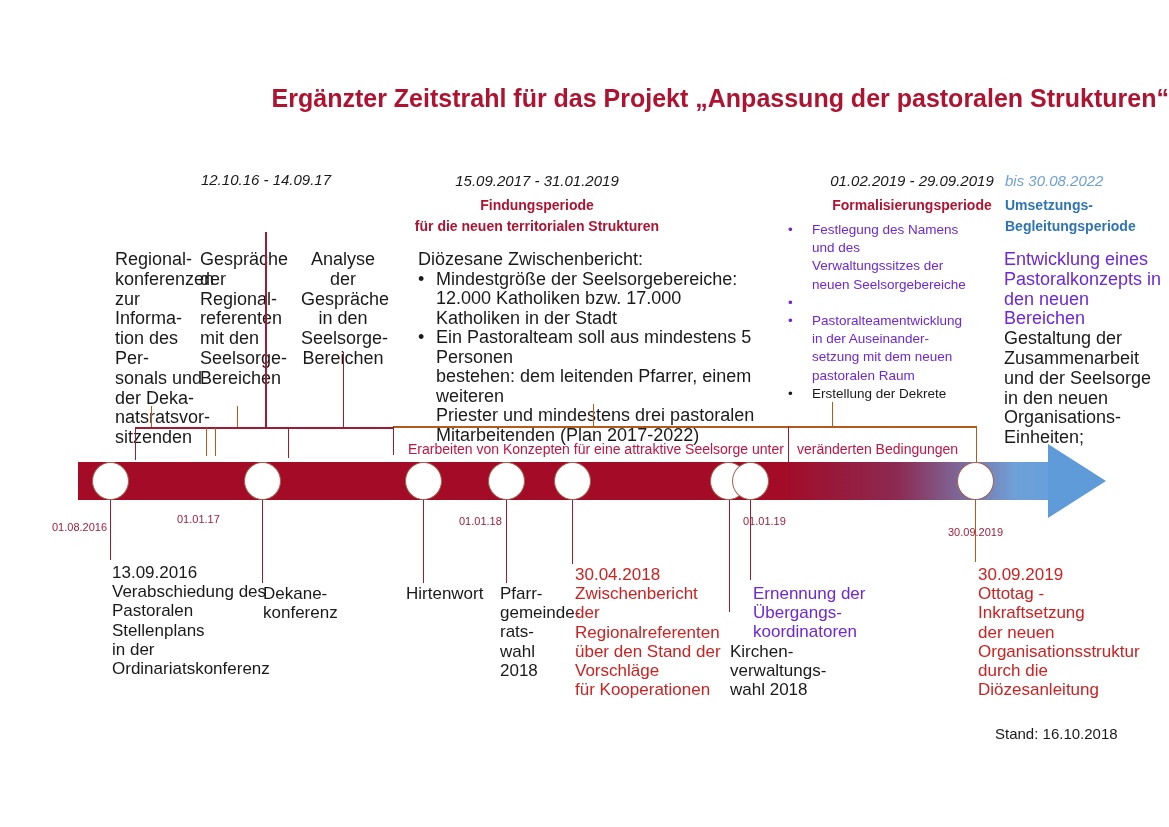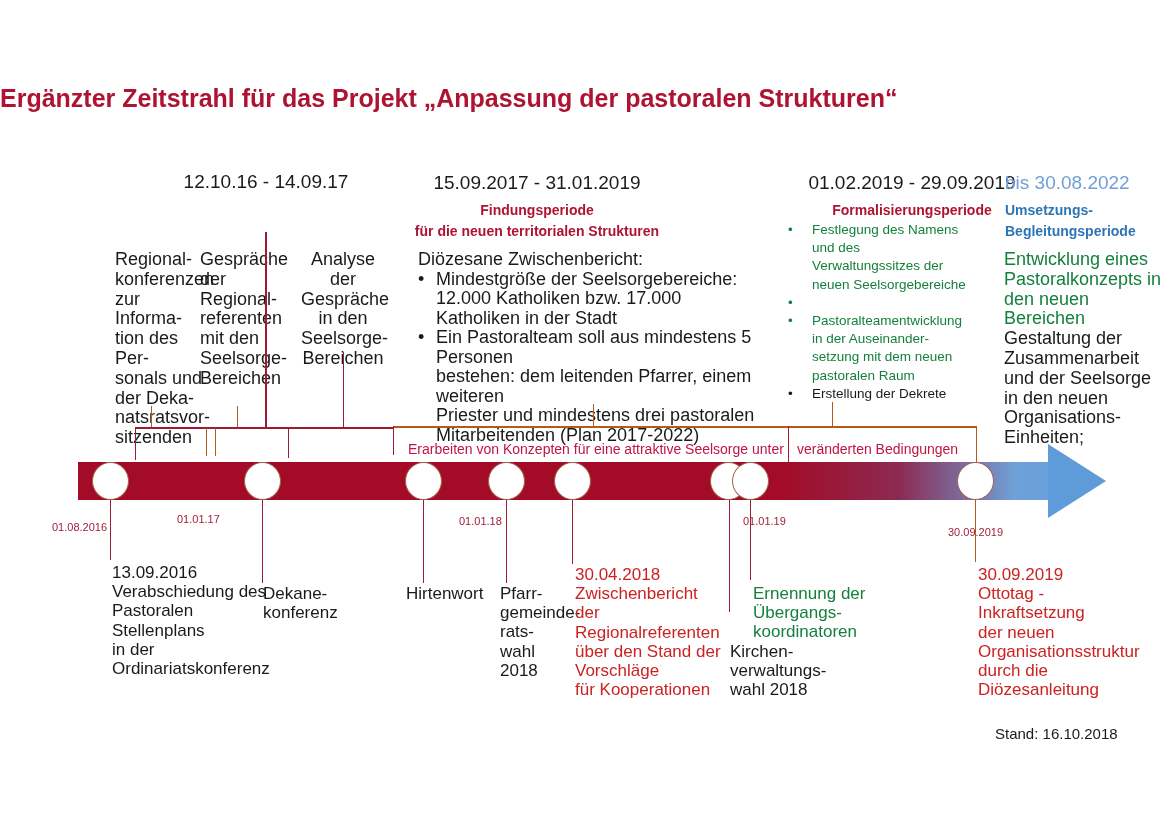--- a/index.html
+++ b/index.html
@@ -1,33 +1,33 @@
 <!DOCTYPE html>
 <html><head>
 <meta charset="utf-8">
 <style>
   html,body{margin:0;padding:0;background:#fff;}
   .slide{position:relative;width:1169px;height:827px;background:#fff;overflow:hidden;
          font-family:"Liberation Sans",sans-serif;color:#1a1a1a;}
   .ml{white-space:pre-line;}
-  .title{position:absolute;left:0;top:84px;width:1169px;text-align:left;
+  .title{position:absolute;left:0;top:84px;width:1169px;text-align:right;
          font-size:25px;font-weight:bold;color:#AE1431;margin:0;}
   .period{position:absolute;}
-  .p-date{font-size:19px;color:#1a1a1a;margin-bottom:6px;}
+  .p-date{font-size:15px;color:#1a1a1a;margin-bottom:6px;font-style:italic;}
   .p-name{font-size:14px;font-weight:bold;color:#AE1431;line-height:21px;}
   .p-name.blue{color:#2E74B5;}
   .p-date.lightblue{color:#6F9FD8;}
   .txt{position:absolute;font-size:18px;line-height:19.8px;}
   .center{text-align:center;}
   .rahmen{line-height:19.5px;}
   .bullet-row{display:flex;align-items:flex-start;}
   .bullet{width:18px;flex:none;}
   .bullet::before{content:"•";}
   .btext{flex:1;}
-  .green{color:#15803d;}
+  .green{color:#6d28d9;}
   .red{color:#CB2222;}
   .flist{position:absolute;font-size:13.5px;line-height:18.2px;width:200px;}
   .flist .bullet{width:24px;padding-left:2px;}
   .banner{position:absolute;top:441px;font-size:14px;color:#C01441;}
   .bar{position:absolute;left:78px;top:462px;width:976px;height:38px;
        background:linear-gradient(90deg,#A30B26 0%,#A30B26 72%,#8C2A52 84%,#6FA0D8 96%,#66A0DC 100%);}
   .arrowhead{position:absolute;left:1048px;top:444px;width:58px;height:74px;background:#5F9BD8;
        clip-path:polygon(0 0,100% 50%,0 100%);}
   .dot{position:absolute;top:462px;width:37px;height:38px;border-radius:50%;
        background:#fff;border:1px solid #A0634F;box-sizing:border-box;}

